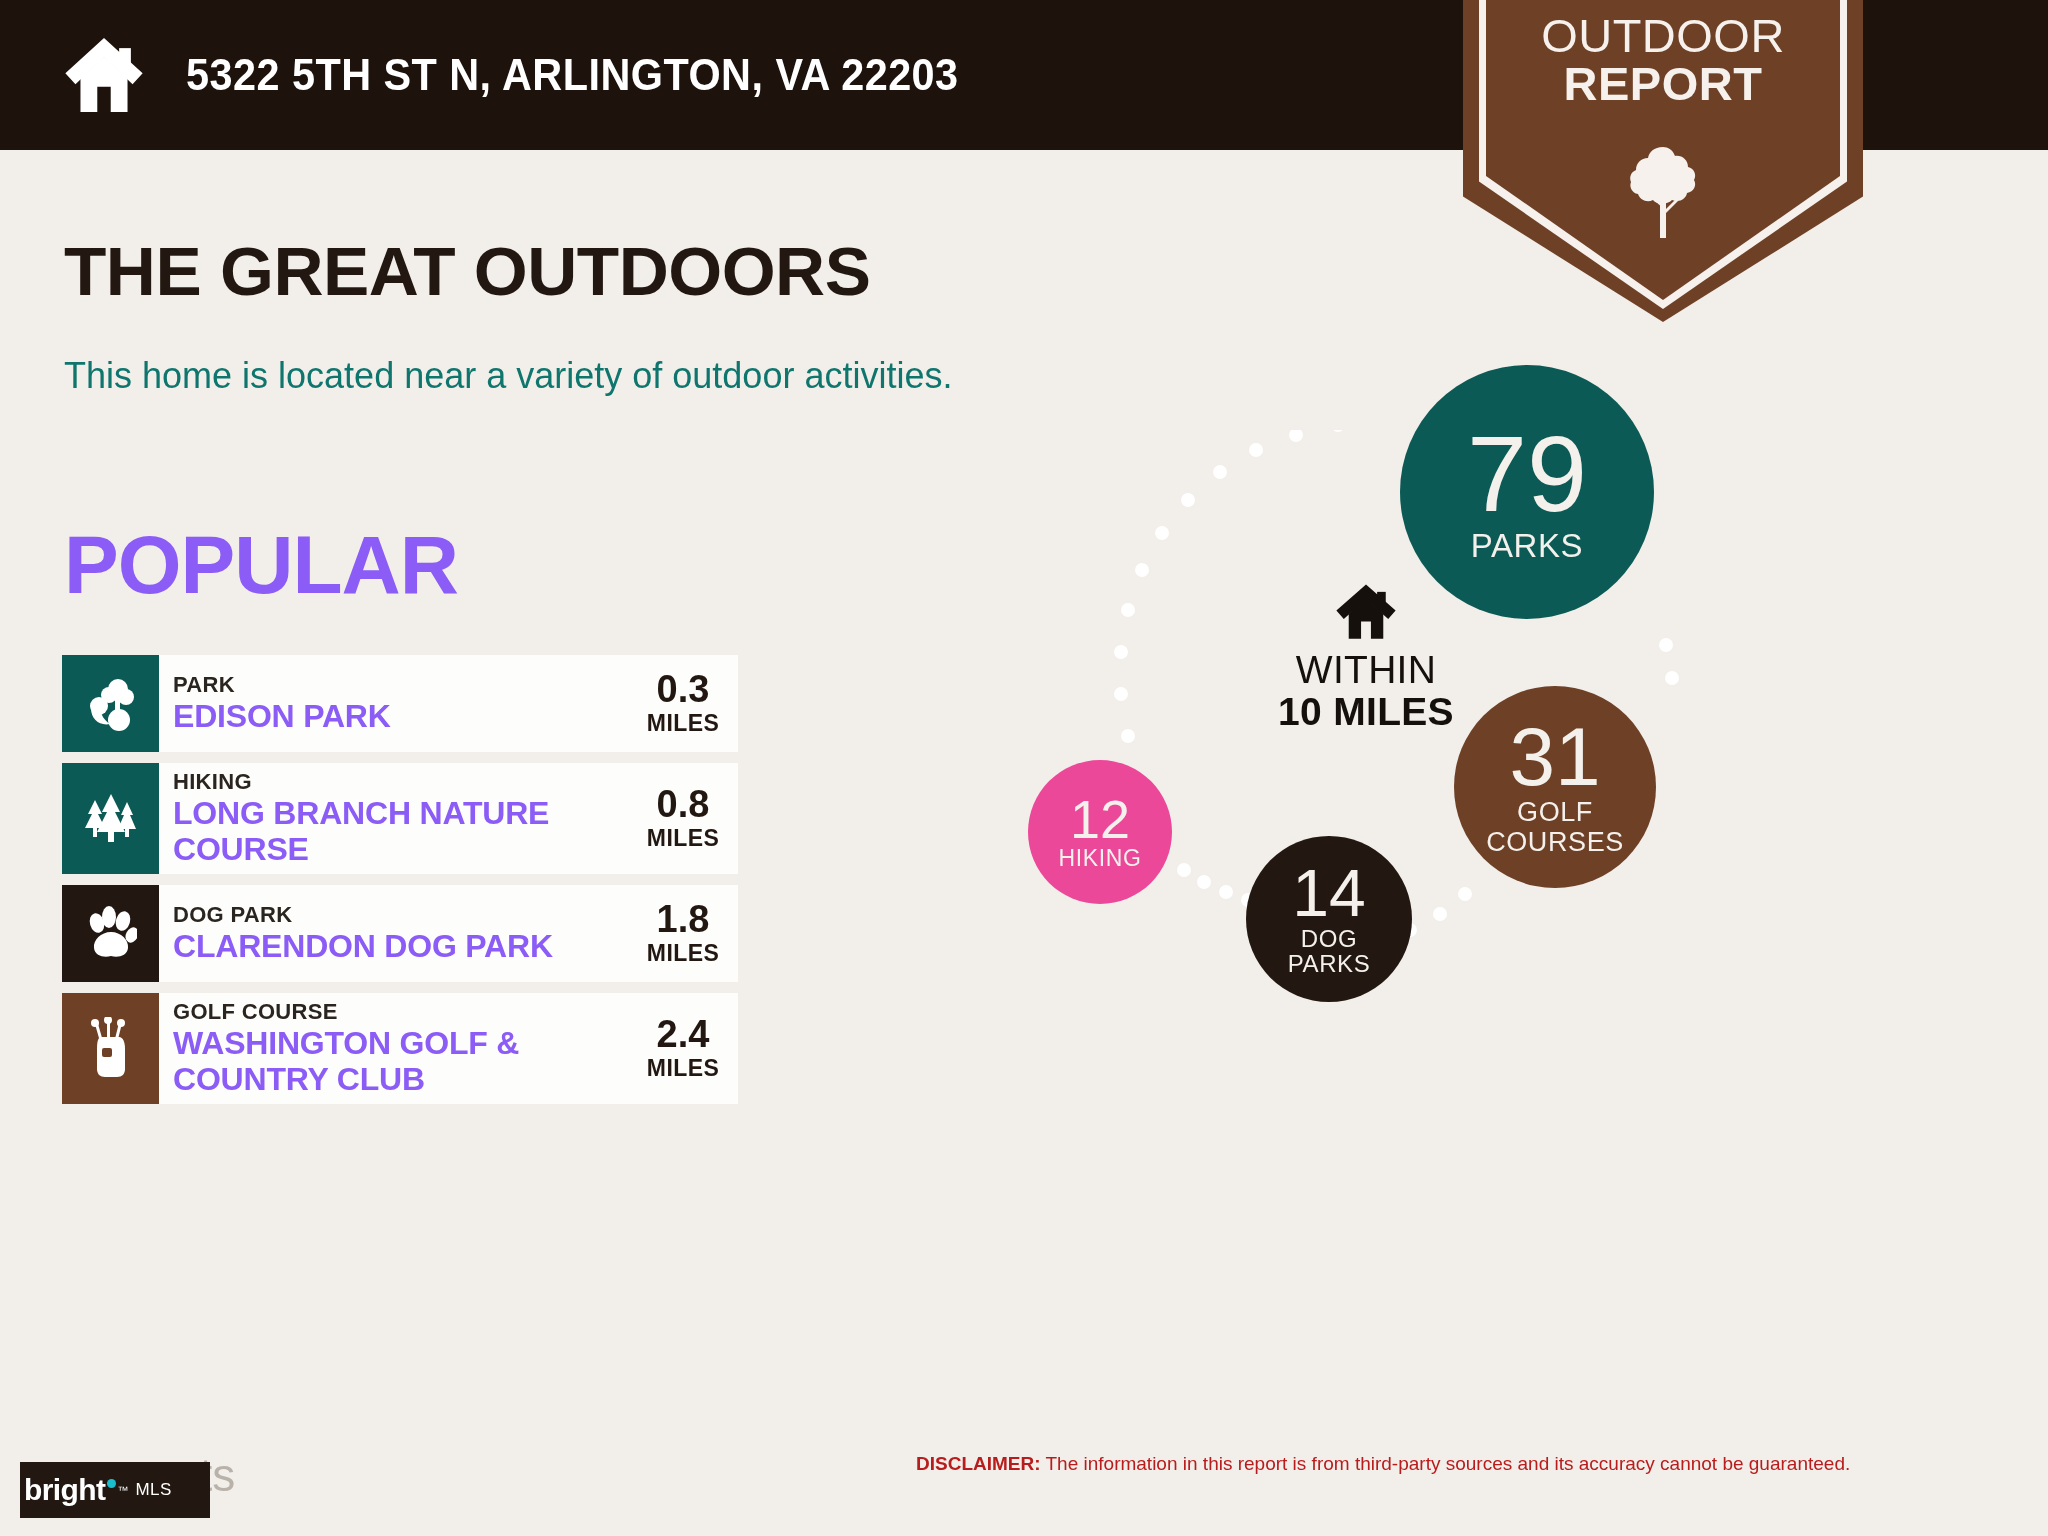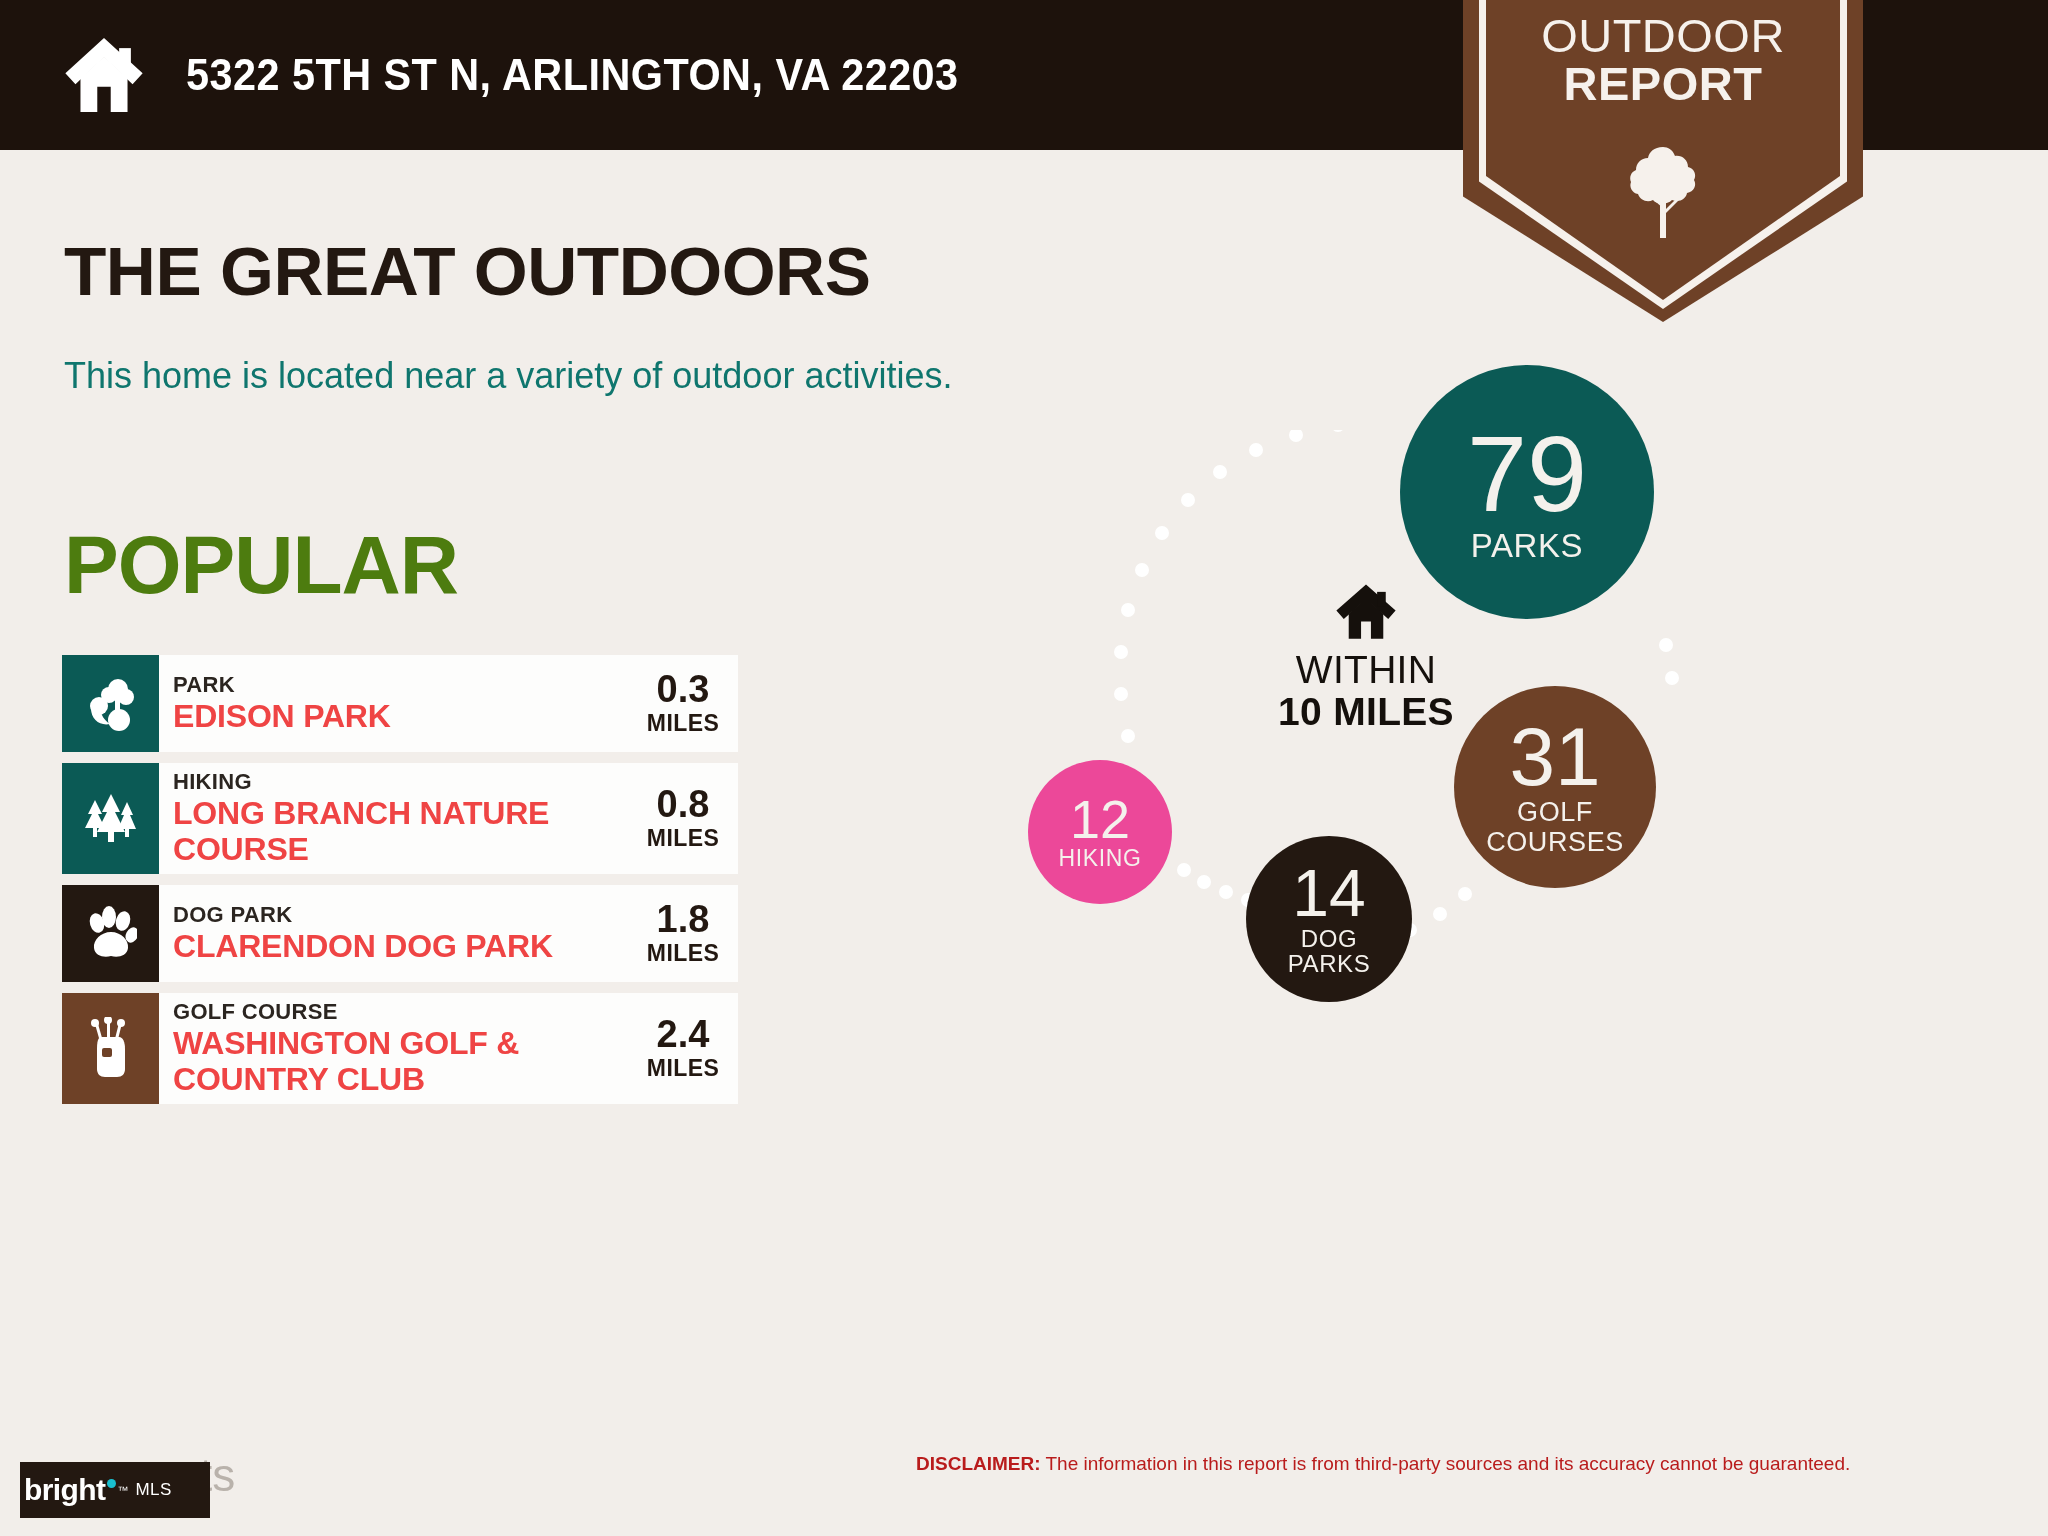--- a/index.html
+++ b/index.html
@@ -79,21 +79,21 @@
     color:#231811;
   }
   #subtitle {
     position:absolute; left:64px; top:355px;
     font-size:36px; color:#0f766e; font-weight:normal;
     font-family:"Liberation Sans Narrow","Liberation Sans",sans-serif;
   }
   #popular-heading {
     position:absolute; left:64px; top:518px;
     font-size:82px; font-weight:bold; letter-spacing:-1px;
-    color:#4d7c0f;
+    color:#8b5cf6;
   }
 
   
   #poi-list { position:absolute; left:62px; top:655px; width:676px; }
   .poi-row {
     display:flex; align-items:stretch; background:#fdfdfc;
     margin-bottom:11px; min-height:97px;
   }
   .poi-tile {
     width:97px; flex:0 0 97px;
@@ -104,21 +104,21 @@
     flex:1 1 auto; display:flex; align-items:center;
     padding:6px 0 6px 14px;
   }
   .poi-text { flex:1 1 auto; }
   .poi-cat {
     font-size:22px; font-weight:bold; color:#2b2520;
     letter-spacing:0.3px; line-height:1.18;
     font-family:"Liberation Sans Narrow","Liberation Sans",sans-serif;
   }
   .poi-name {
-    font-size:32px; font-weight:bold; color:#ef4444;
+    font-size:32px; font-weight:bold; color:#8b5cf6;
     letter-spacing:-0.2px; line-height:1.14;
     font-family:"Liberation Sans Narrow","Liberation Sans",sans-serif;
   }
   .poi-dist {
     flex:0 0 96px; text-align:center; padding-right:14px;
     font-family:"Liberation Sans Narrow","Liberation Sans",sans-serif;
   }
   .poi-dist-val { font-size:38px; font-weight:bold; color:#231811; line-height:1.05; }
   .poi-dist-unit { font-size:23px; font-weight:bold; color:#231811; letter-spacing:0.4px; }
 

